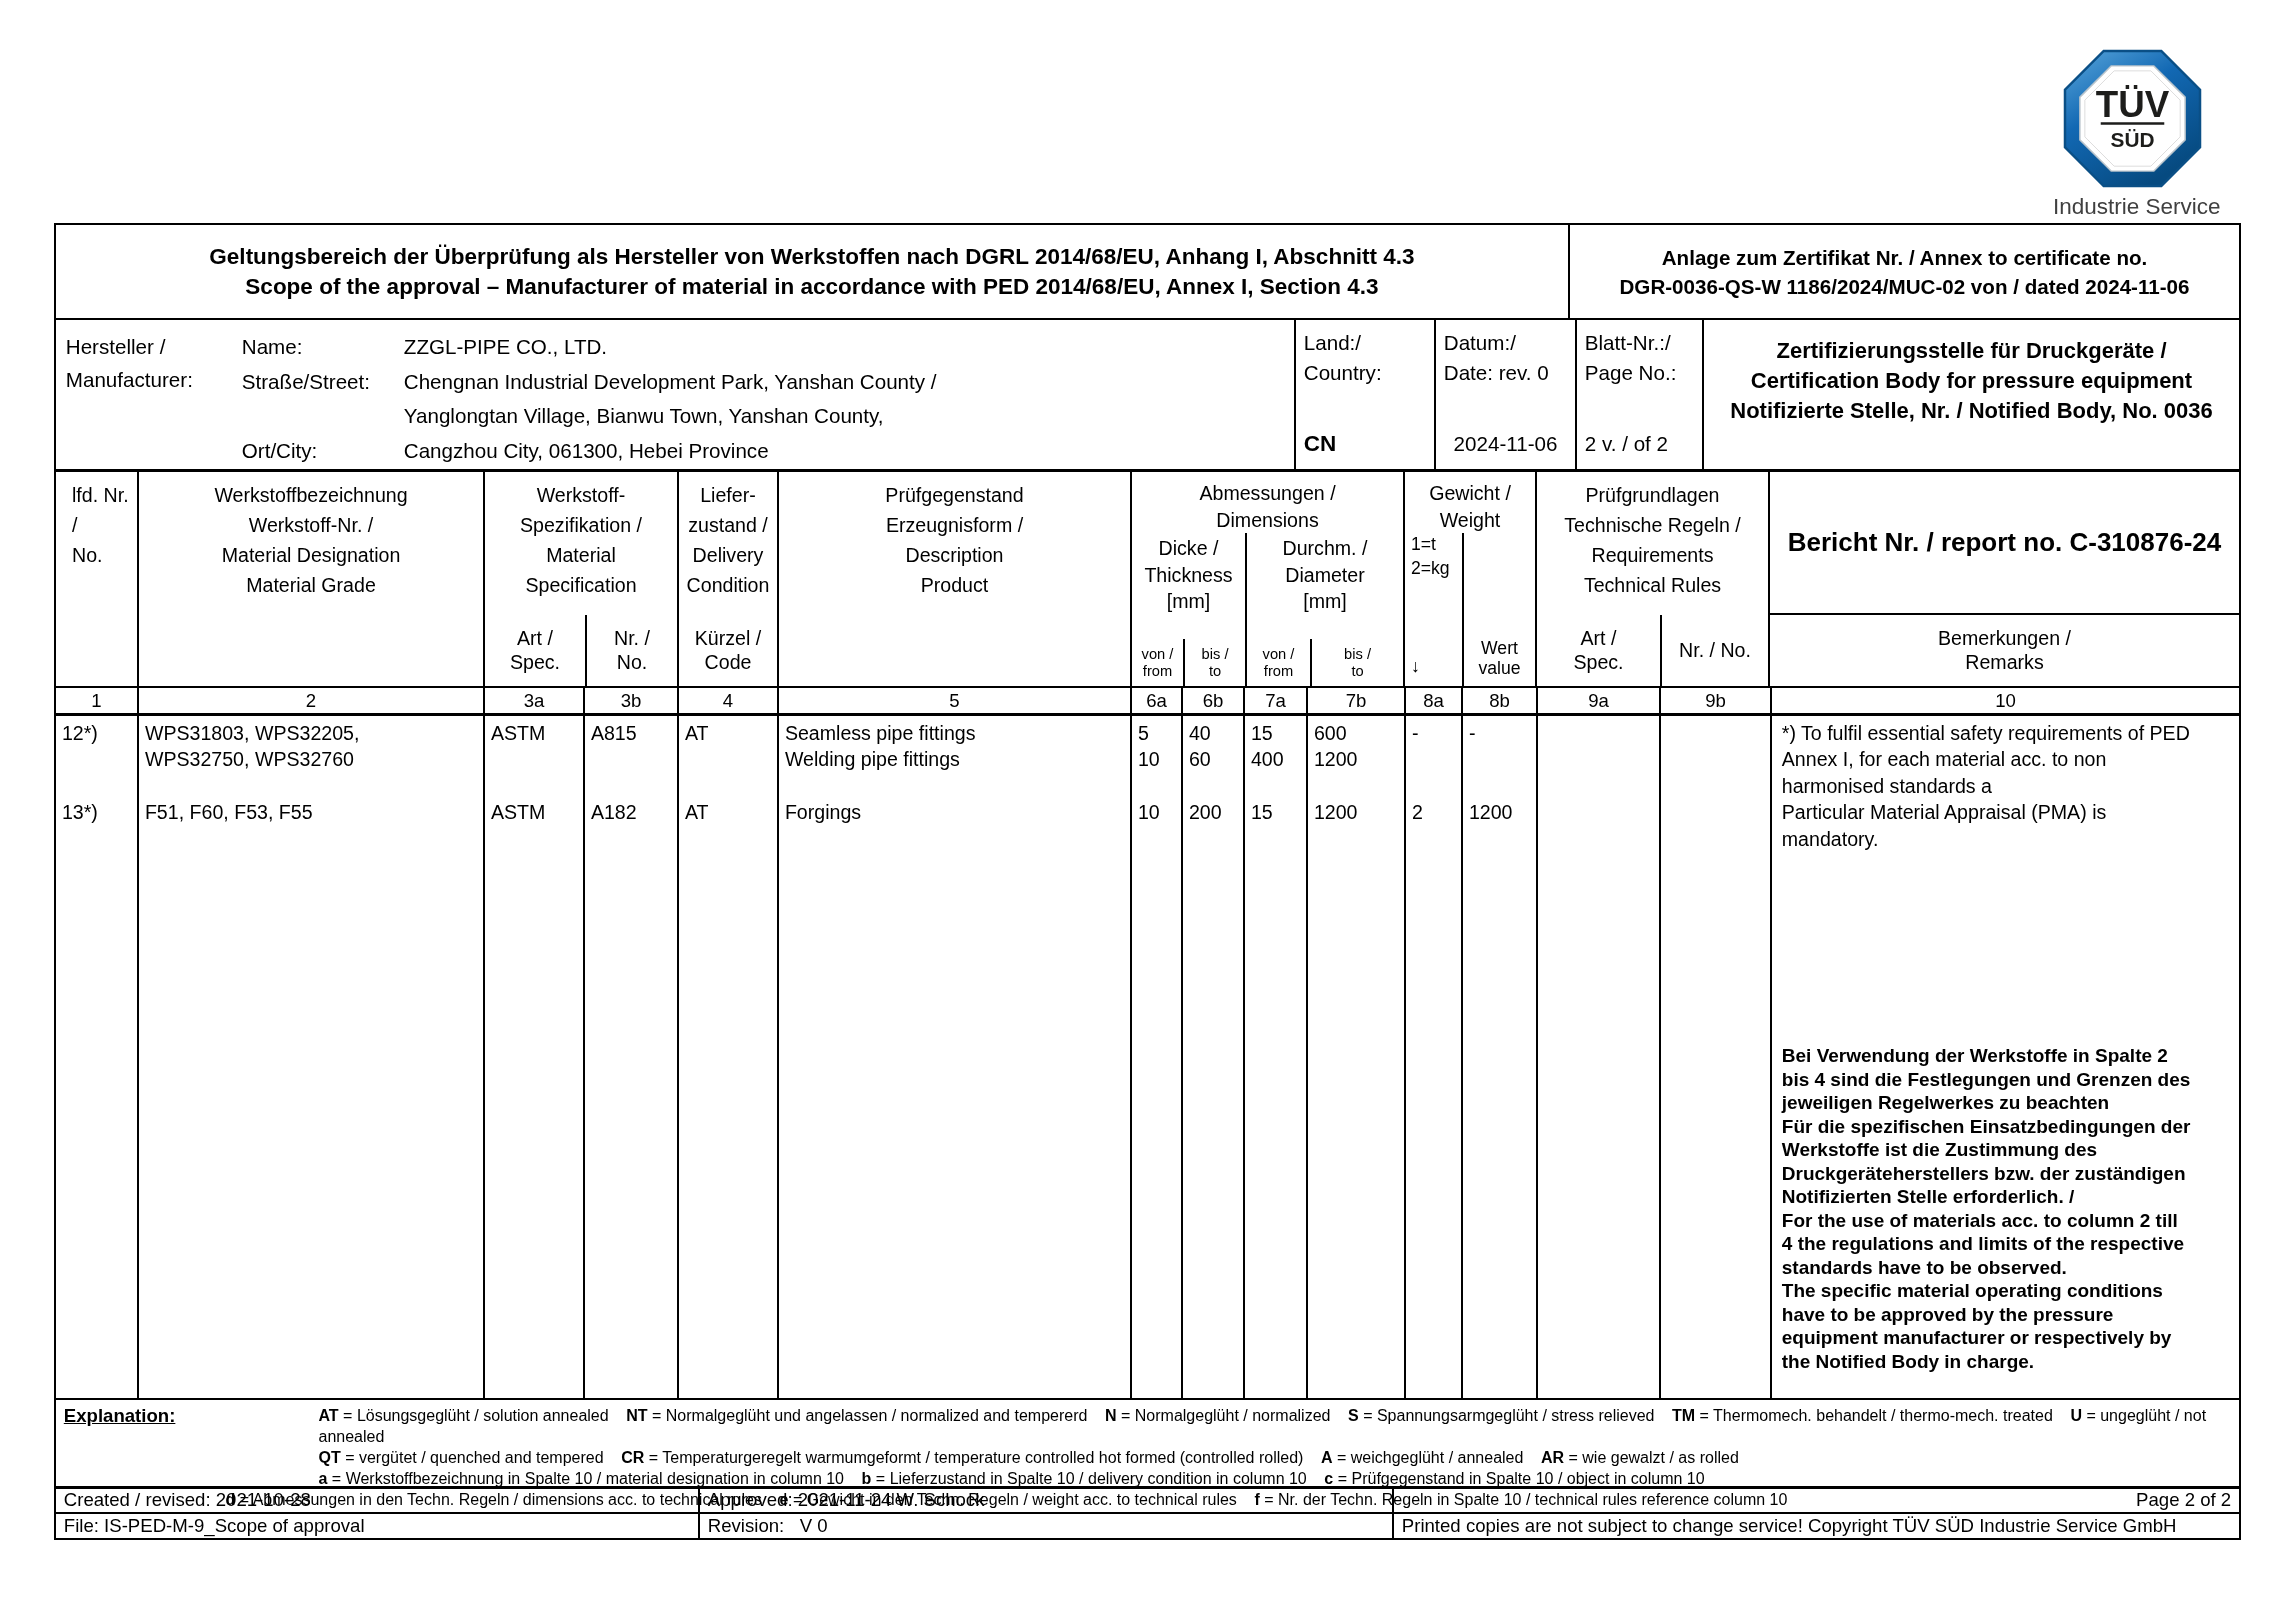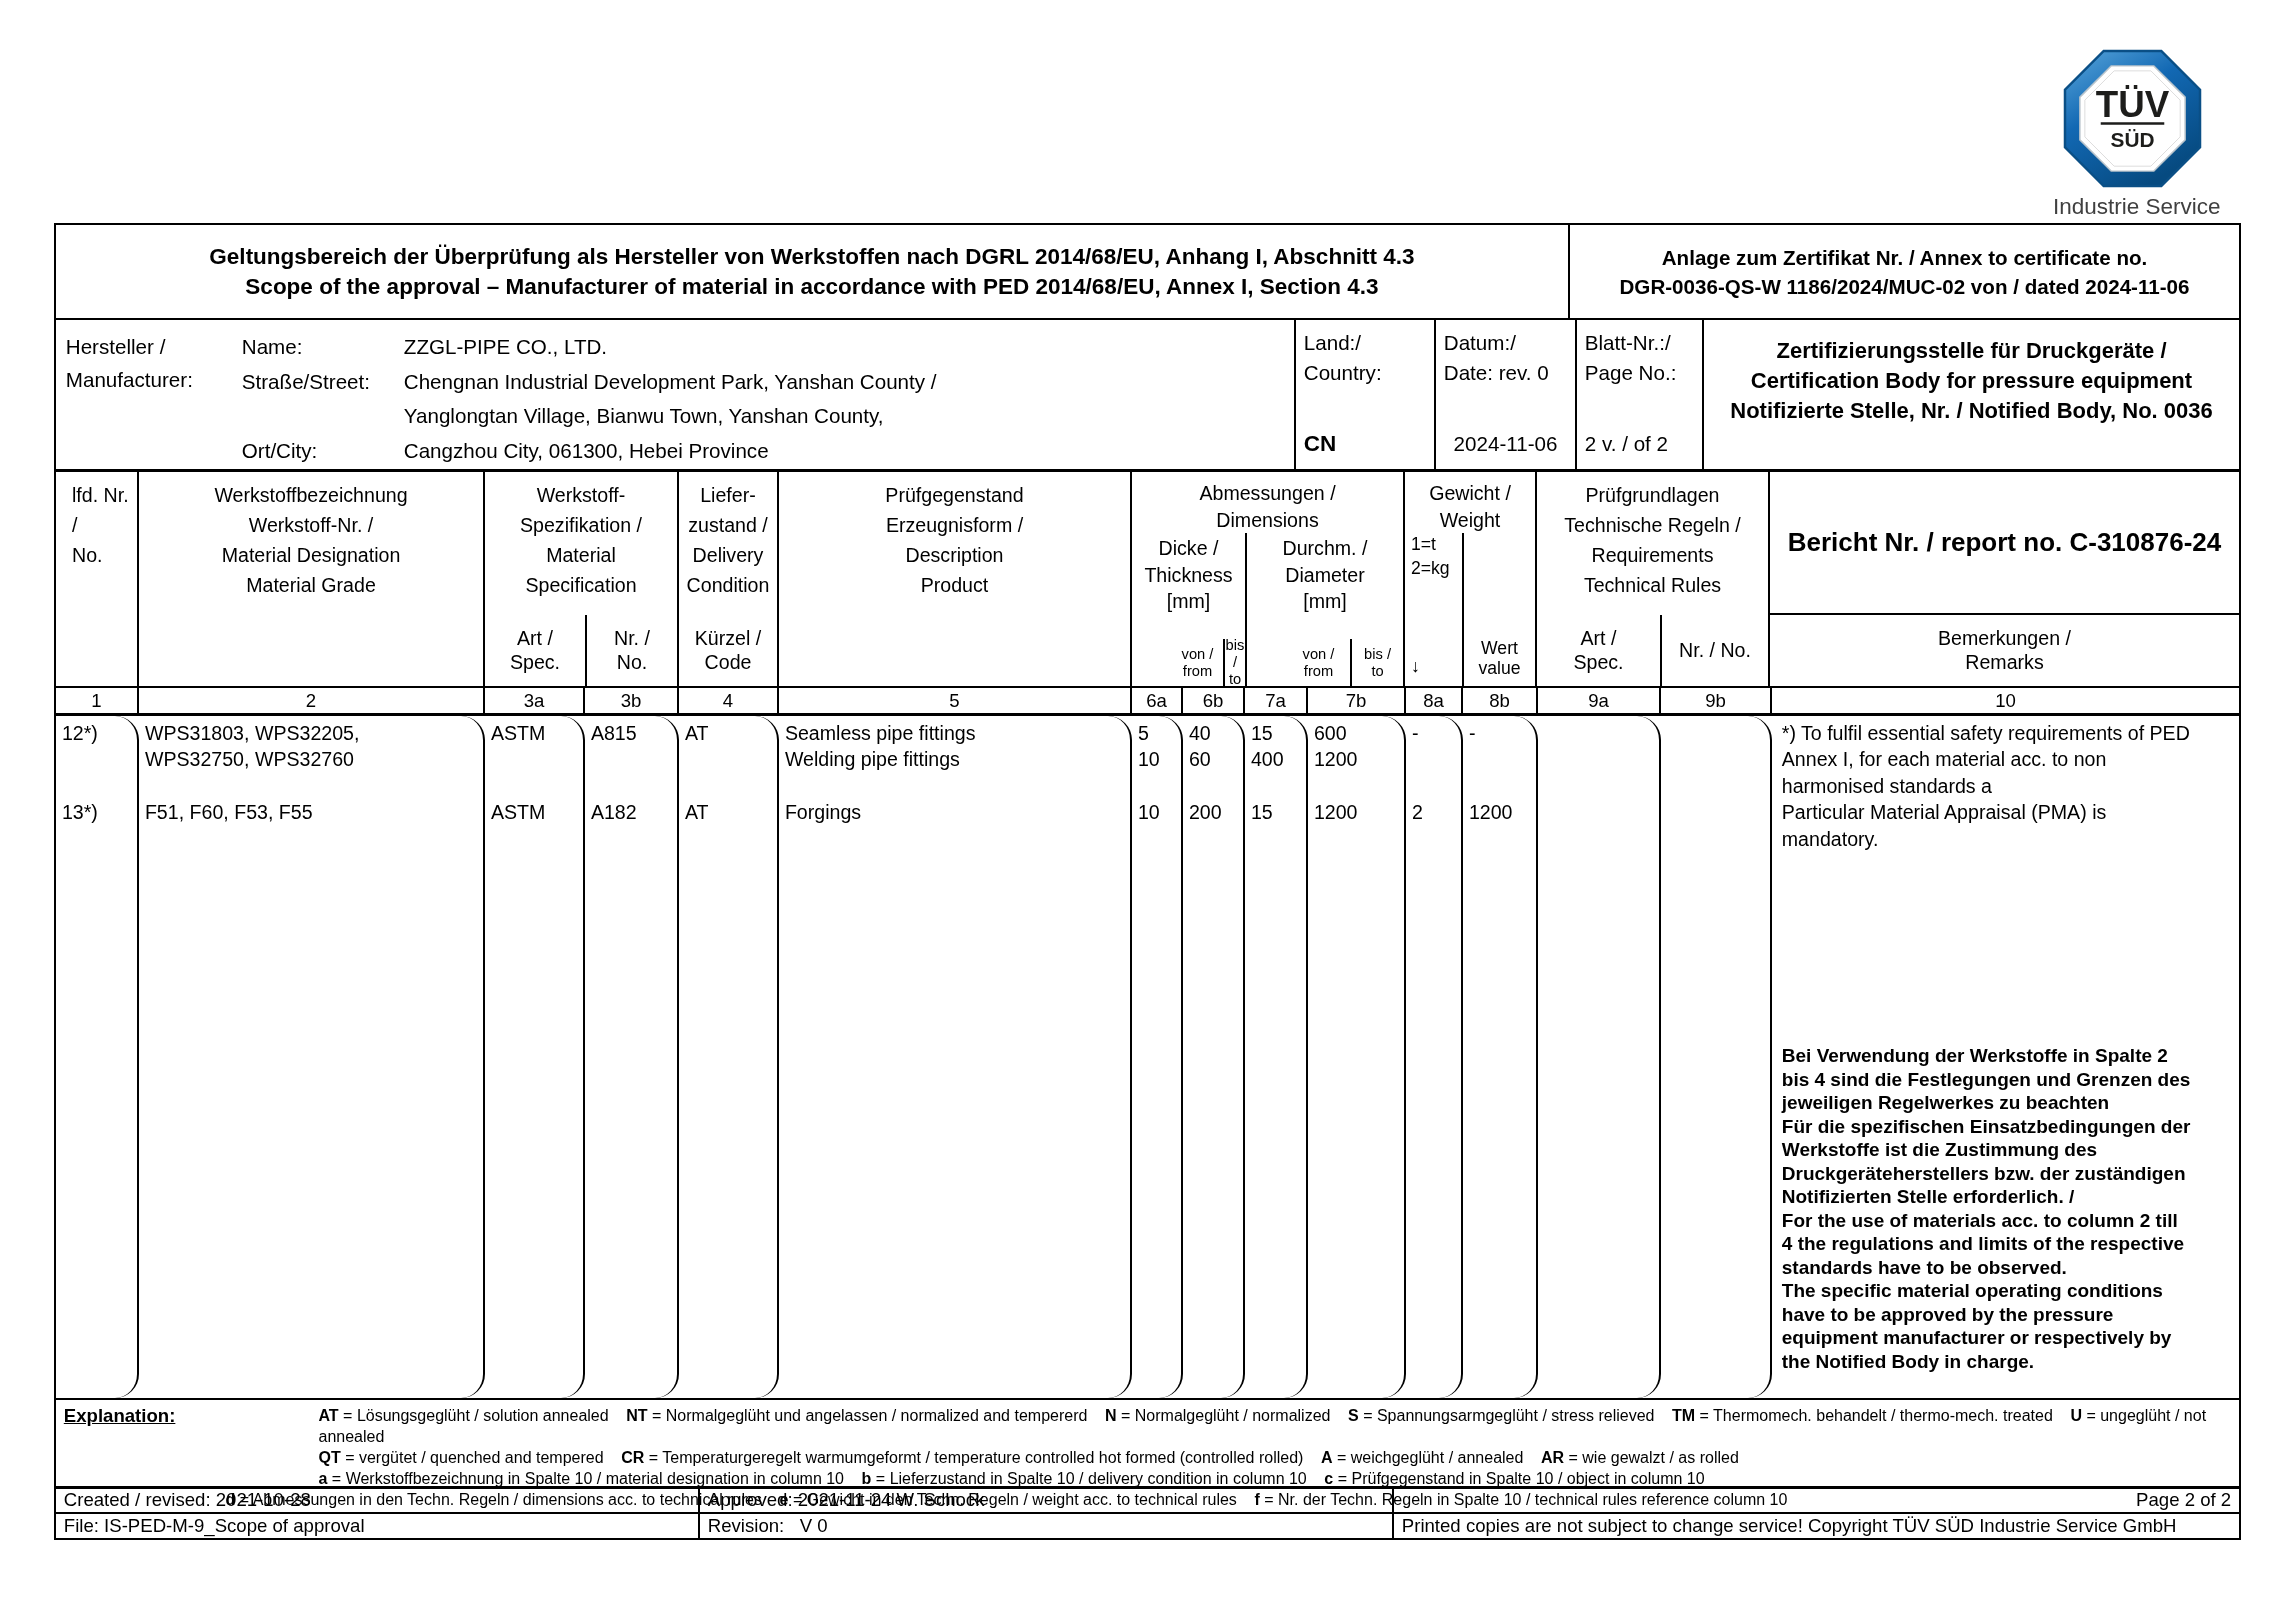--- a/index.html
+++ b/index.html
@@ -50,21 +50,21 @@
   .g-spec .hsub > div:first-child { width:100px; flex:none; }
   .g-del { width:100px; }
   .g-prod { width:353px; }
   .g-dim { width:273px; }
   .dim-title { height:61px; padding-top:7.8px; line-height:27.4px; }
   .dim-cols { flex:1; display:flex; }
   .dim-col { display:flex; flex-direction:column; }
   .dim-col.l { width:113px; }
   .dim-col.r { flex:1; border-left:2px solid #000; }
   .dim-lab { flex:1; line-height:26.5px; padding-top:2px; }
-  .dim-fromto { height:47px; display:flex; font-size:14.7px; line-height:16.7px;padding-left:40px; }
+  .dim-fromto { height:47px; display:flex; font-size:14.7px; line-height:16.7px; }
   .dim-fromto > div { display:flex; align-items:center; justify-content:center; }
   .dim-fromto > div + div { border-left:2px solid #000; }
   .ft-6a { width:51px; } .ft-6b { flex:1; }
   .ft-7a { width:63px; } .ft-7b { flex:1; }
   .g-wt { width:132px; }
   .wt-title { height:61px; padding-top:7.8px; line-height:27.4px; }
   .wt-cols { flex:1; display:flex; }
   .wt-left { width:57px; display:flex; flex-direction:column; text-align:left; padding-left:5.9px; font-size:17.6px; line-height:23.5px; }
   .wt-arrow { margin-top:auto; padding-bottom:7.8px; }
   .wt-right { flex:1; border-left:2px solid #000; display:flex; align-items:flex-end; justify-content:center; font-size:17.6px; line-height:19.6px; padding-bottom:7.8px; }
@@ -75,21 +75,21 @@
   .rep-date { font-style:italic; }
   .rem-box { height:71px; display:flex; align-items:center; justify-content:center; line-height:23.5px; }
 
   
   .num-band { display:flex; height:28px; border-bottom:3.9px solid #000; font-size:18.6px; }
   .num-band > div { border-right:2px solid #000; display:flex; align-items:center; justify-content:center; }
   .num-band > div:last-child { border-right:none; flex:1; }
 
   
   .data-band { display:flex; height:684px; border-bottom:2px solid #000; font-size:19.6px; line-height:26.5px; }
-  .dc { border-right:2px solid #000; padding:3.9px 5.9px;border-radius:24px; }
+  .dc { border-right:2px solid #000; padding:3.9px 5.9px; }
   .dc:last-child { border-right:none; }
   .r12 { height:79px; white-space:pre-line; }
   .r13 { white-space:pre-line; }
   .c-no { width:83px; } .c-mat { width:346px; } .c-3a { width:100px; } .c-3b { width:94px; }
   .c-4 { width:100px; } .c-5 { width:353px; } .c-6a { width:51px; } .c-6b { width:62px; }
   .c-7a { width:63px; } .c-7b { width:98px; } .c-8a { width:57px; } .c-8b { width:75px; }
   .c-9a { width:123px; } .c-9b { width:111px; }
   .c-rem { flex:1; padding:3.9px 9.8px; }
   .rem-note { white-space:pre-line; }
   .rem-bold { margin-top:192px; font-weight:bold; font-size:19px; line-height:23.5px; white-space:pre-line; }

